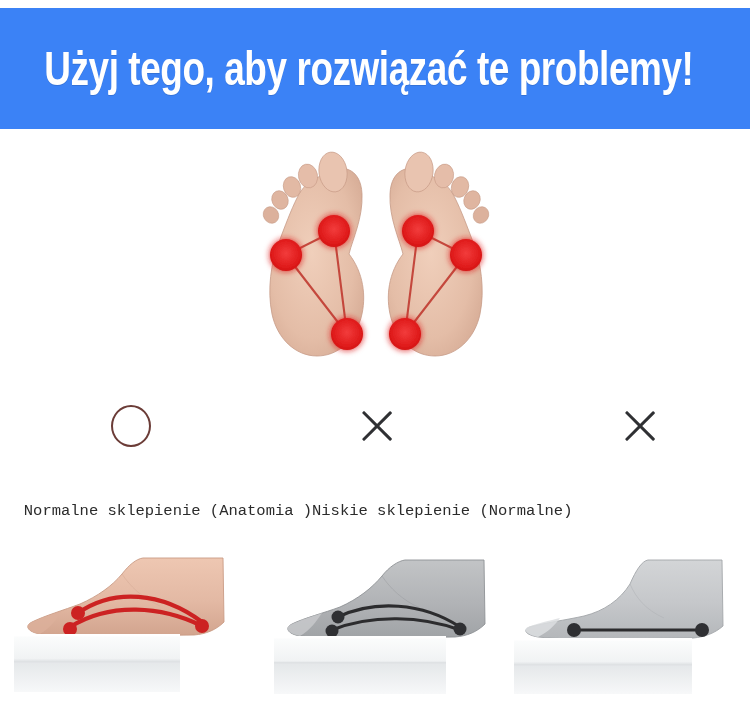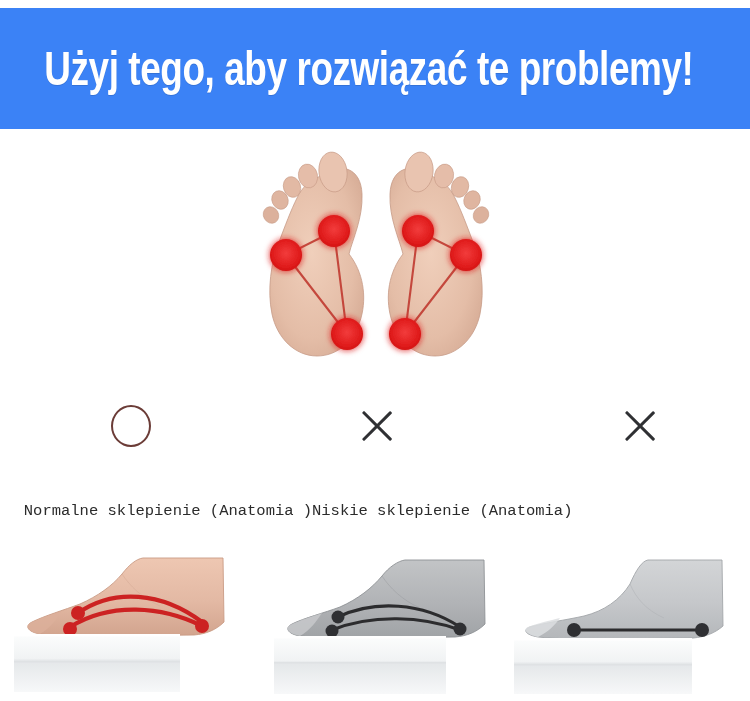--- a/index.html
+++ b/index.html
@@ -231,21 +231,21 @@
     <div class="marker-cell c2">
       <div class="mark-x"></div>
     </div>
     <div class="marker-cell c3">
       <div class="mark-x"></div>
     </div>
   </div>
 
   <div class="caption-row">
     <div class="caption c1">Normalne sklepienie (Anatomia )</div>
-    <div class="caption c2">Niskie sklepienie (Anatomia)</div>
+    <div class="caption c2">Niskie sklepienie (Normalne)</div>
   </div>
 
   <div class="panels">
 
     <div class="panel p1">
       <svg width="243" height="171" viewBox="0 0 243 171" xmlns="http://www.w3.org/2000/svg">
         <defs>
           <linearGradient id="skinSide" x1="0" y1="0" x2="0" y2="1">
             <stop offset="0%" stop-color="#eec7b2"></stop>
             <stop offset="55%" stop-color="#e3b9a4"></stop>

